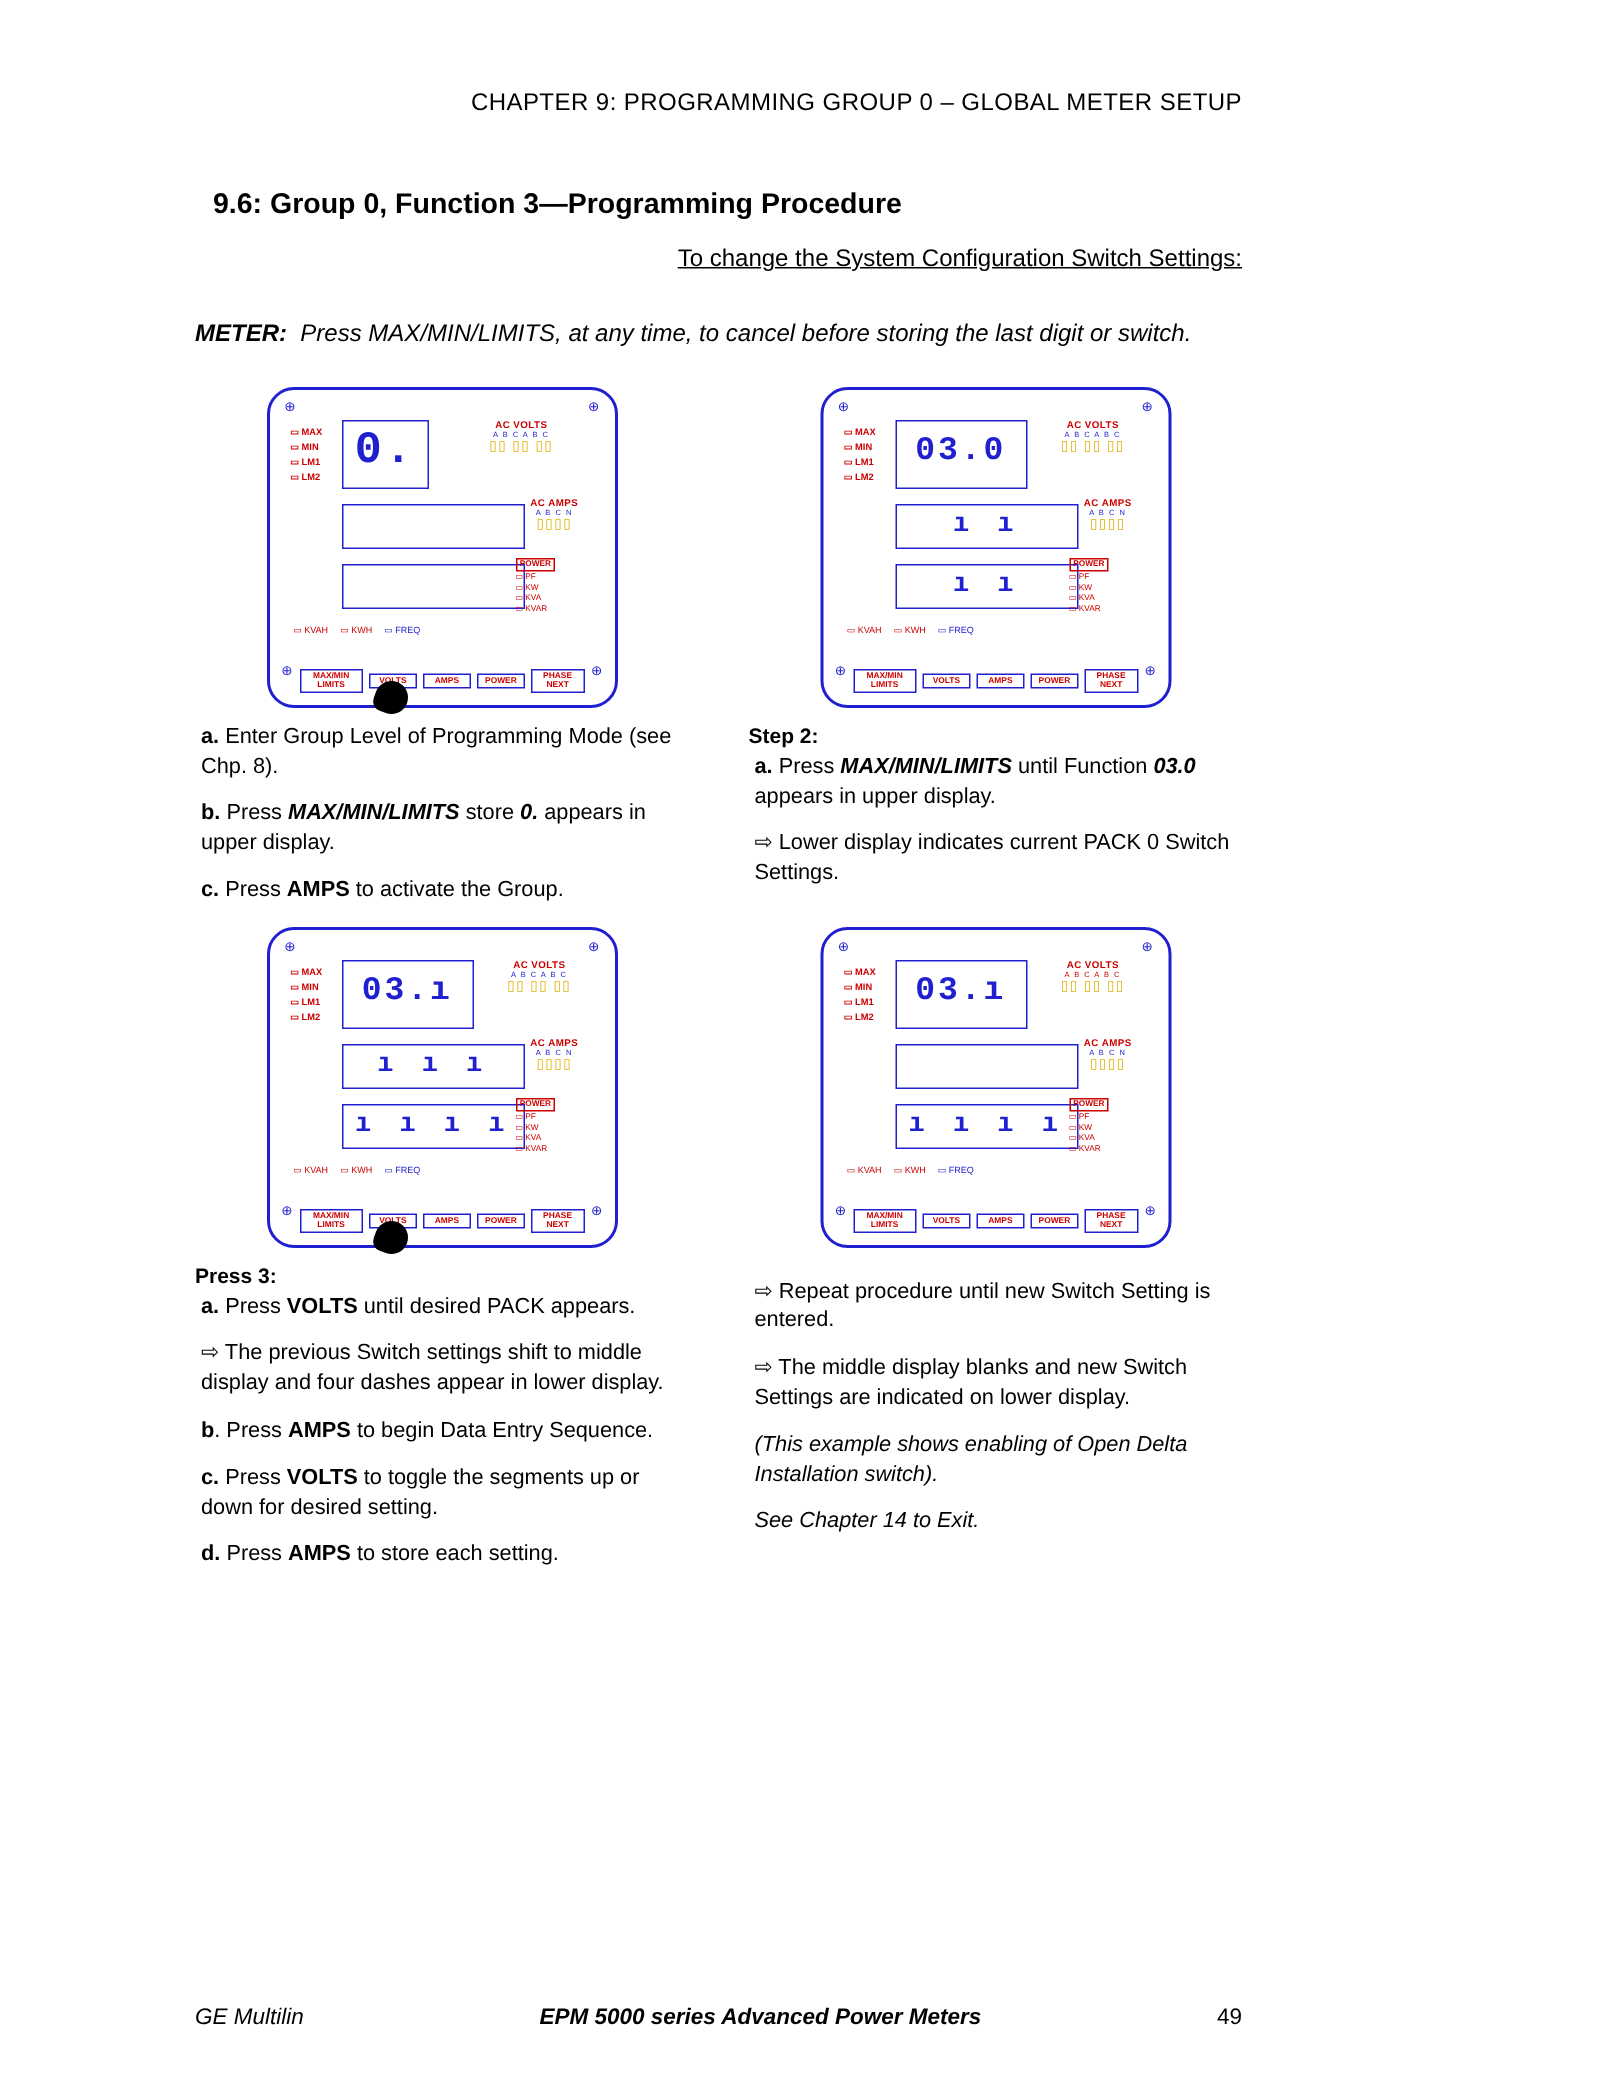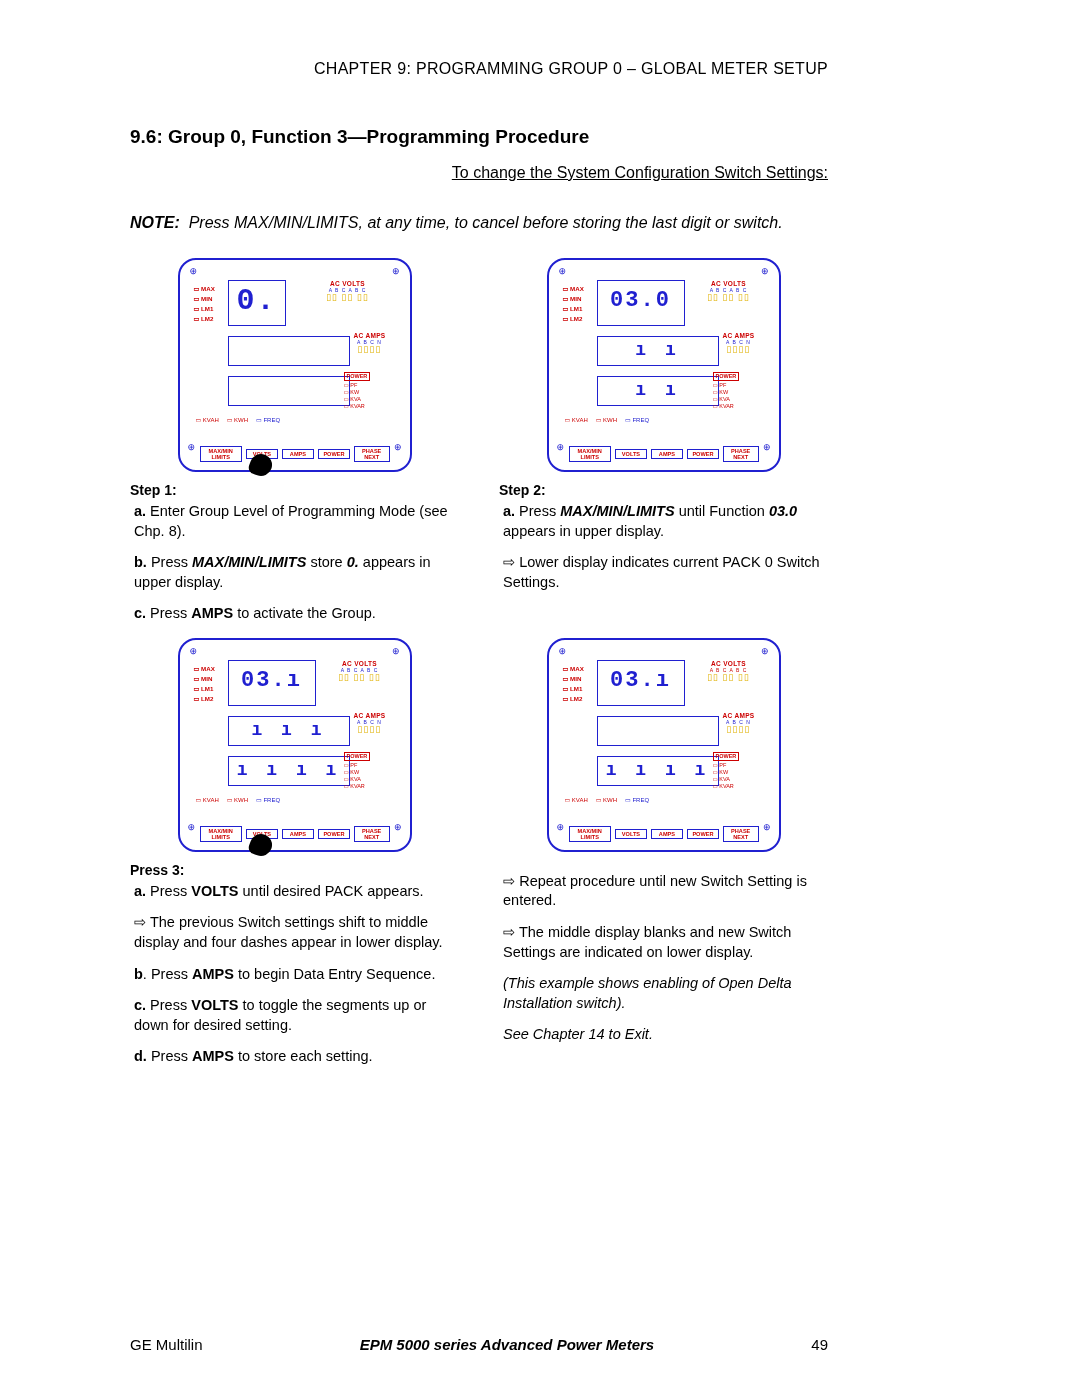--- a/index.html
+++ b/index.html
@@ -18,21 +18,21 @@
   }
   .chap-hdr {
     text-align: right;
     font-size: 16px;
     letter-spacing: 0.3px;
     margin-bottom: 48px;
   }
   .section-title {
     font-size: 19px;
     font-weight: bold;
-    margin: 0 0 16px 0;
+    margin: 0 0 16px 12px;
   }
   .intro {
     text-decoration: underline;
     margin-bottom: 32px;
     font-size: 16px;
     text-align: right;
   }
   .note {
     font-style: italic;
     font-size: 16px;
@@ -51,21 +51,21 @@
   .step-body .bi { font-weight: bold; font-style: italic; }
   .step-body .i { font-style: italic; }
   .arrow { font-family: sans-serif; }
   .footer {
     position: absolute;
     left: 130px; right: 100px; bottom: 44px;
     display: flex;
     justify-content: space-between;
     font-size: 15px;
   }
-  .footer .brand { }
+  .footer .brand { font-style: italic; }
   .footer .doc { font-weight: bold; font-style: italic; }
 
   
   .meter-wrap { display:flex; justify-content:center; margin: 2px 0 10px 0; }
   .meter {
     width: 230px; height: 210px;
     border: 2.2px solid #2020d0;
     border-radius: 18px;
     position: relative;
     background: #fff;
@@ -124,21 +124,21 @@
 
 <div class="page">
 
   <div class="chap-hdr">CHAPTER 9: PROGRAMMING GROUP 0 – GLOBAL METER SETUP</div>
 
   <h2 class="section-title">9.6: Group 0, Function 3—Programming Procedure</h2>
 
   <div class="intro">To change the System Configuration Switch Settings:</div>
 
   <div class="note">
-    <span class="lbl">NOTE:</span>
+    <span class="lbl">METER:</span>
     <span>&nbsp;Press <span class="b">MAX/MIN/LIMITS</span>, at any time, to cancel before storing the last digit or switch.</span>
   </div>
 
   <div class="cols">
     <div class="col">
       <div class="meter-wrap">
         <div class="meter">
           <span class="screw tl">⊕</span>
             <span class="screw tr">⊕</span>
             <span class="screw bl">⊕</span>
@@ -179,21 +179,20 @@
 LIMITS</div>
             <div class="mbtn">VOLTS</div>
             <div class="mbtn">AMPS</div>
             <div class="mbtn">POWER</div>
             <div class="mbtn">PHASE
 NEXT</div>
           </div>
           <div class="thumb" style="left:70px; bottom:-6px;"></div>
         </div>
       </div>
-      <div class="step-hdr">Step 1:</div>
       <div class="step-body">
         <p><span class="b">a.</span><span> Enter Group Level of Programming Mode (see Chp. 8).</span></p>
         <p><span class="b">b.</span><span> Press </span><span class="bi">MAX/MIN/LIMITS</span><span> store </span><span class="bi">0.</span><span> appears in upper display.</span></p>
         <p><span class="b">c.</span><span> Press </span><span class="b">AMPS</span><span> to activate the Group.</span></p>
       </div>
     </div>
 
     <div class="col">
       <div class="meter-wrap">
         <div class="meter">

